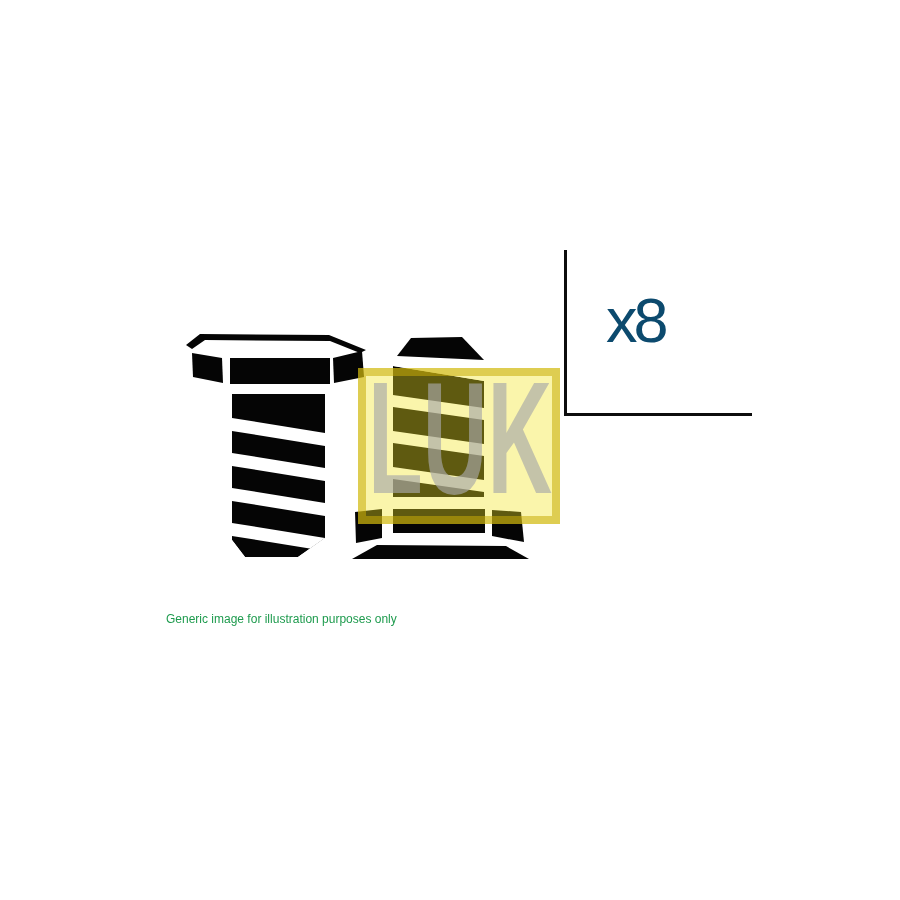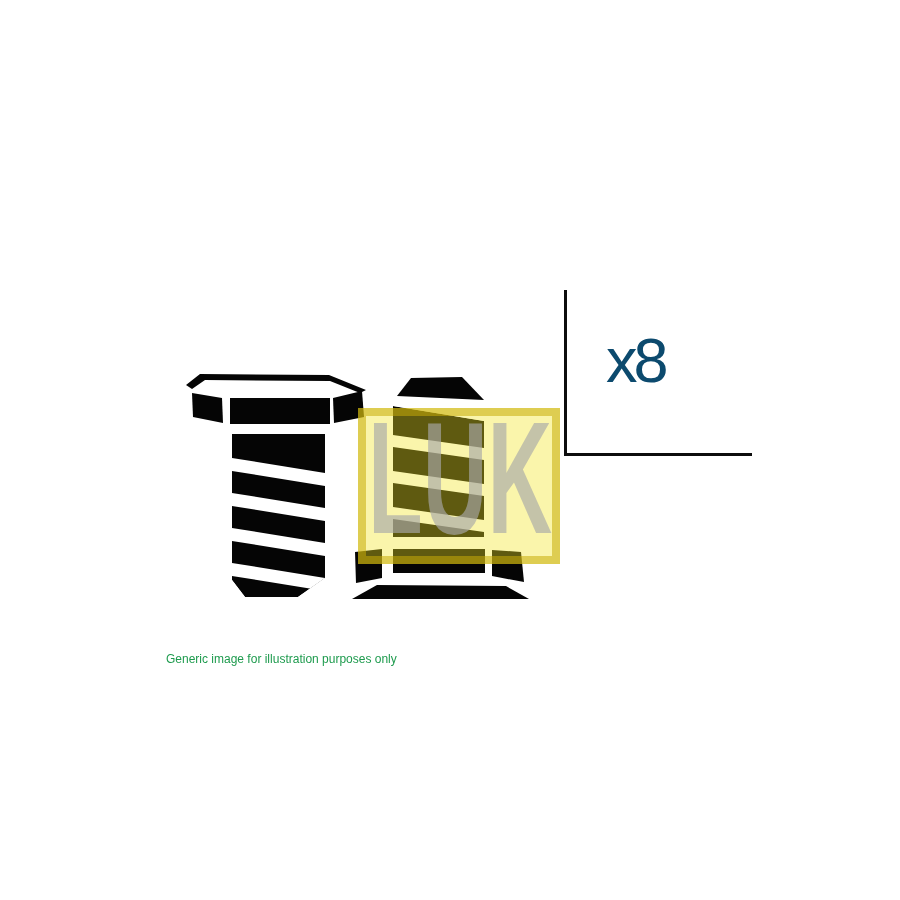--- a/index.html
+++ b/index.html
@@ -3,21 +3,21 @@
 <meta charset="utf-8">
 <style>
   html, body { margin: 0; padding: 0; }
   body {
     width: 900px; height: 900px;
     background: #ffffff;
     position: relative;
     overflow: hidden;
     font-family: "Liberation Sans", sans-serif;
   }
-  #canvas { position: absolute; left: 0; top: 0; width: 900px; height: 660px; margin-top: 40px; }
+  #canvas { position: absolute; left: 0; top: 0; width: 900px; height: 660px; }
   svg.art { position: absolute; left: 0; top: 0; z-index: 1; }
 
   
   .brand-logo {
     position: absolute;
     left: 358px; top: 368px;
     width: 202px; height: 156px;
     box-sizing: border-box;
     border: 8px solid rgba(198, 172, 8, 0.55);
     background: rgba(242, 230, 33, 0.38);

